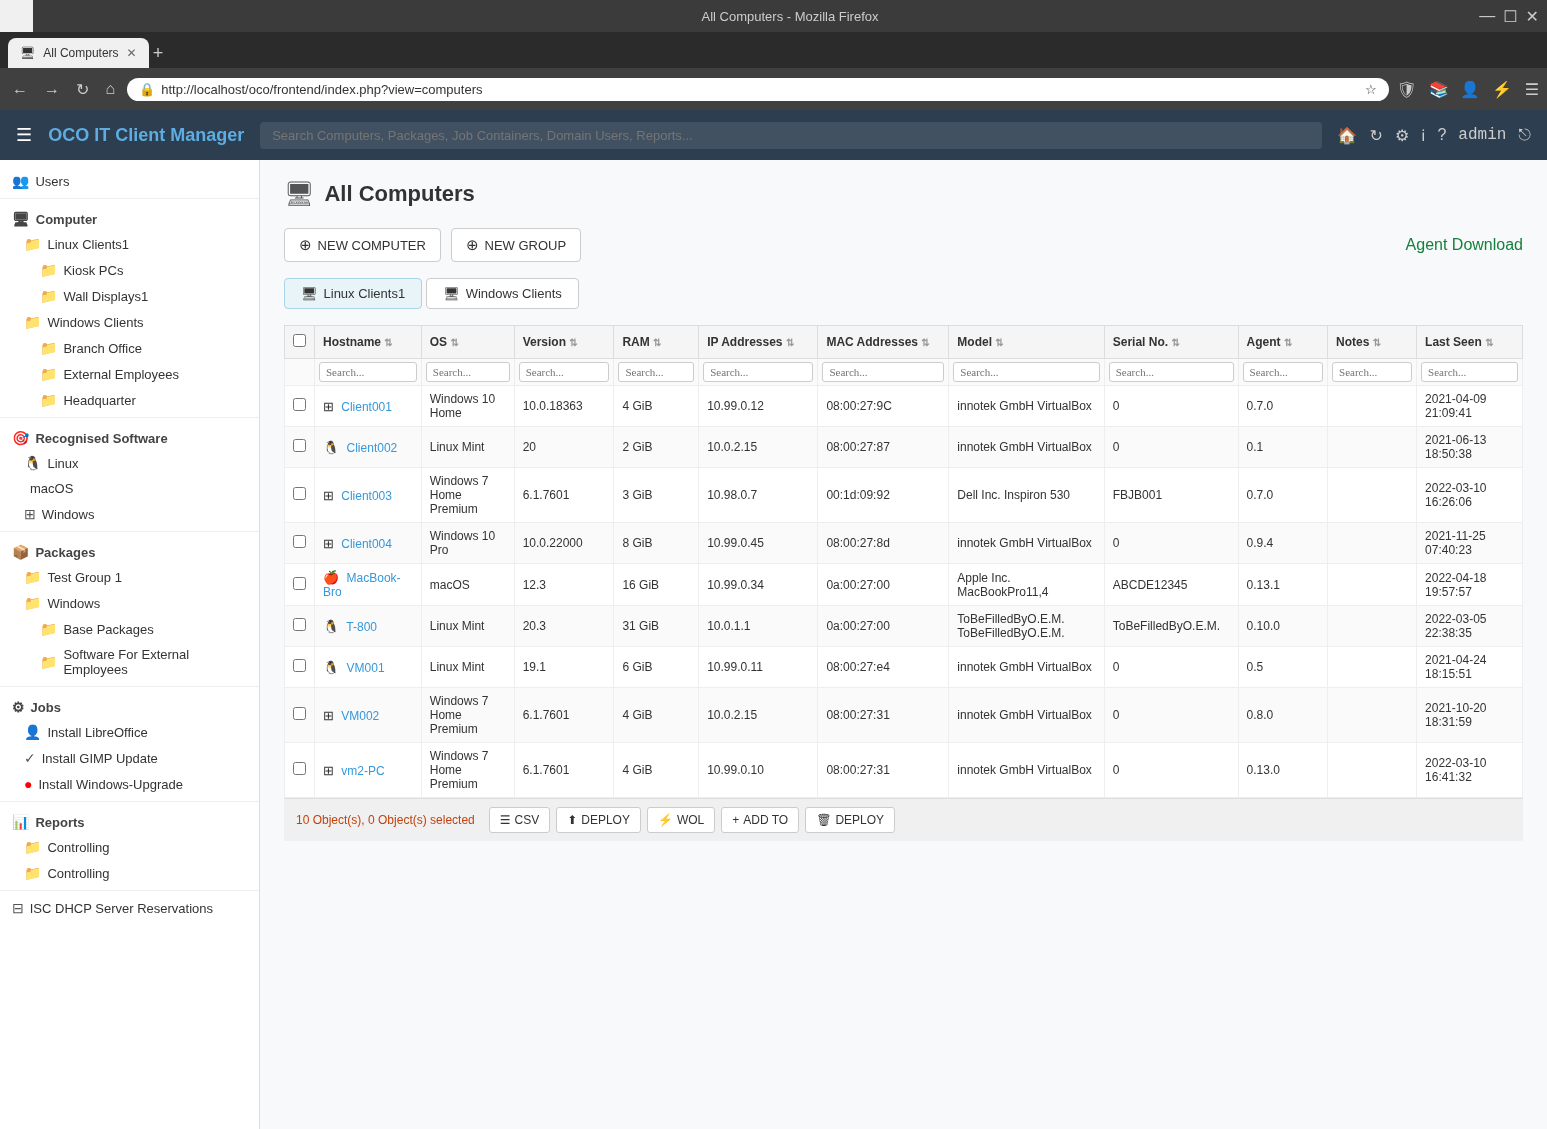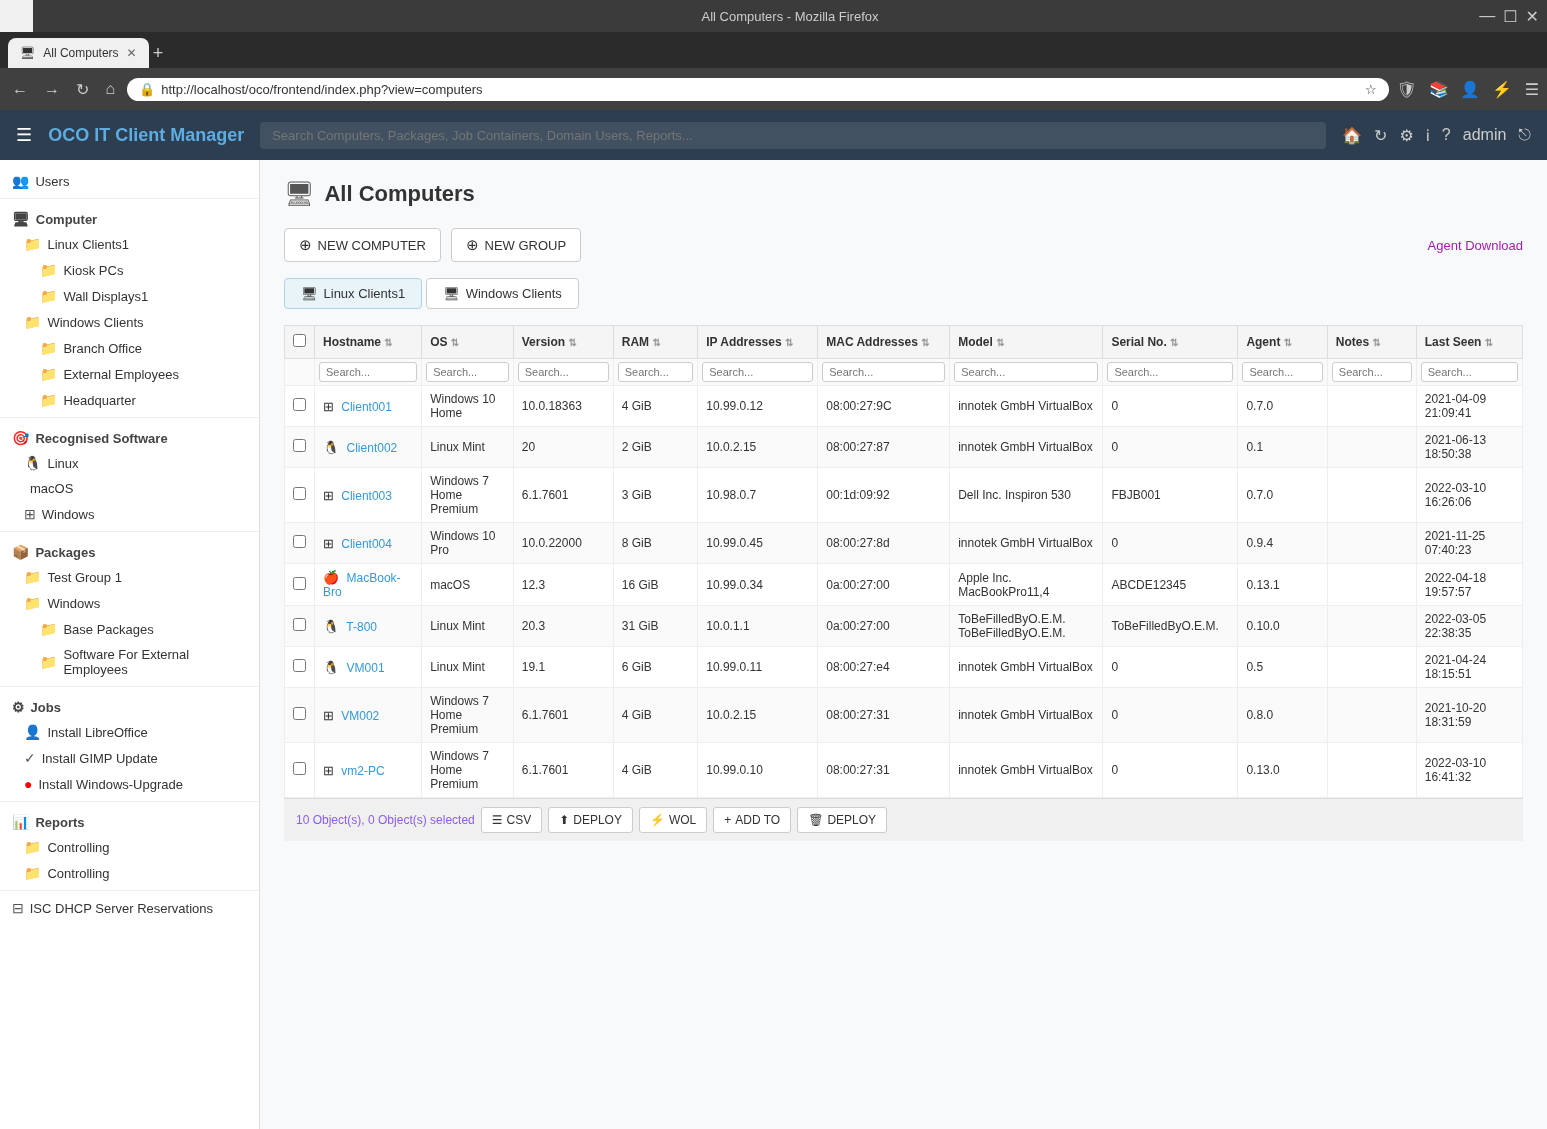--- a/index.html
+++ b/index.html
@@ -84,21 +84,21 @@
       background: rgba(255,255,255,0.1);
       border: none;
       border-radius: 4px;
       padding: 6px 12px;
       color: #ccc;
       font-size: 13px;
       outline: none;
     }
     .app-header .header-icons { display: flex; gap: 12px; align-items: center; }
     .app-header .header-icons span { color: #ccc; font-size: 16px; cursor: pointer; }
-    .app-header .admin-label { color: #ccc; font-size: 13px; }
+    .app-header .admin-label { color: #ccc; font-size: 13px; font-family: Liberation Mono, monospace; }
 
     .app-body { display: flex; height: calc(1129px - 32px - 36px - 42px - 50px); }
 
     
     .sidebar {
       width: 260px;
       background: #fff;
       border-right: 1px solid #ddd;
       overflow-y: auto;
       padding: 8px 0;
@@ -157,21 +157,21 @@
       padding: 7px 14px;
       border: 1px solid #ccc;
       background: #fff;
       border-radius: 4px;
       cursor: pointer;
       font-size: 13px;
       color: #333;
     }
     .btn-icon { font-size: 15px; }
 
-    .agent-download { color: #a21caf; cursor: pointer; font-size: 13px; text-decoration: none; }
+    .agent-download { color: #15803d; cursor: pointer; font-size: 16px; text-decoration: none; }
 
     
     .view-tabs { display: flex; gap: 4px; margin-bottom: 16px; }
     .view-tab {
       display: flex;
       align-items: center;
       gap: 6px;
       padding: 7px 16px;
       border: 1px solid #ccc;
       background: #fff;
@@ -205,36 +205,37 @@
     .data-table tr:nth-child(even) td { background: #fafafa; }
     .data-table .search-row td { padding: 3px 4px; }
     .data-table .search-row input {
       width: 100%;
       border: 1px solid #ccc;
       border-radius: 3px;
       padding: 3px 6px;
       font-size: 11px;
       color: #999;
       outline: none;
+      font-family: Liberation Serif, serif;
     }
     .link { color: #3498db; cursor: pointer; text-decoration: none; }
     .checkbox { cursor: pointer; }
     .os-icon { font-size: 13px; margin-right: 4px; }
 
     
     .bottom-bar {
       display: flex;
       align-items: center;
       gap: 6px;
       padding: 8px 12px;
       background: #f0f0f0;
       border-top: 1px solid #ddd;
       font-size: 12px;
     }
-    .bottom-bar .status-text { color: #8b5cf6; }
+    .bottom-bar .status-text { color: #c2410c; margin-right: 8px; }
     .bottom-btn {
       display: flex;
       align-items: center;
       gap: 4px;
       padding: 5px 10px;
       border: 1px solid #ccc;
       background: #fff;
       border-radius: 3px;
       cursor: pointer;
       font-size: 12px;

